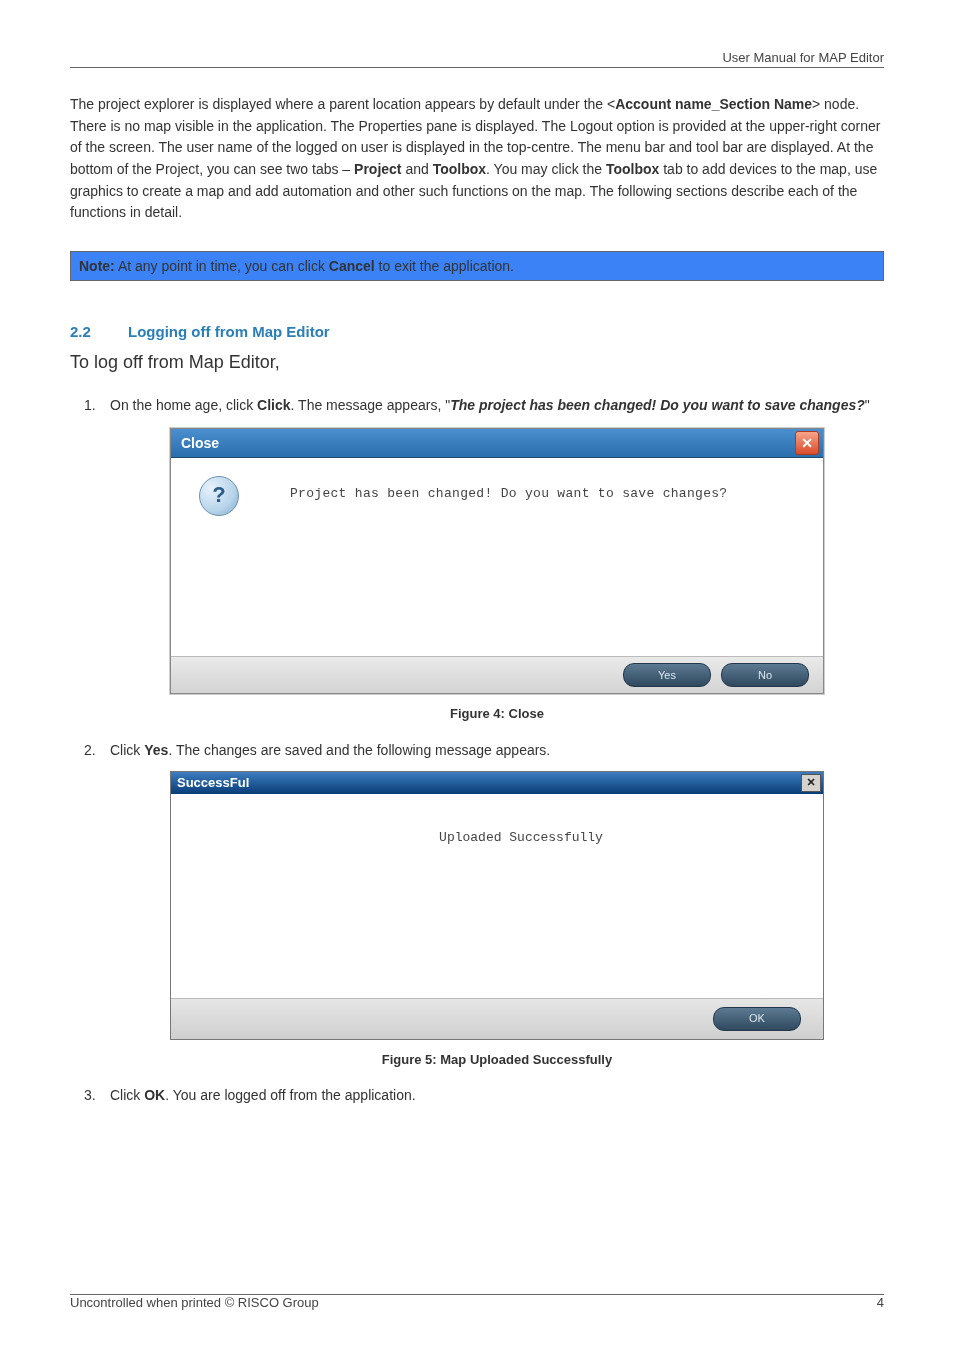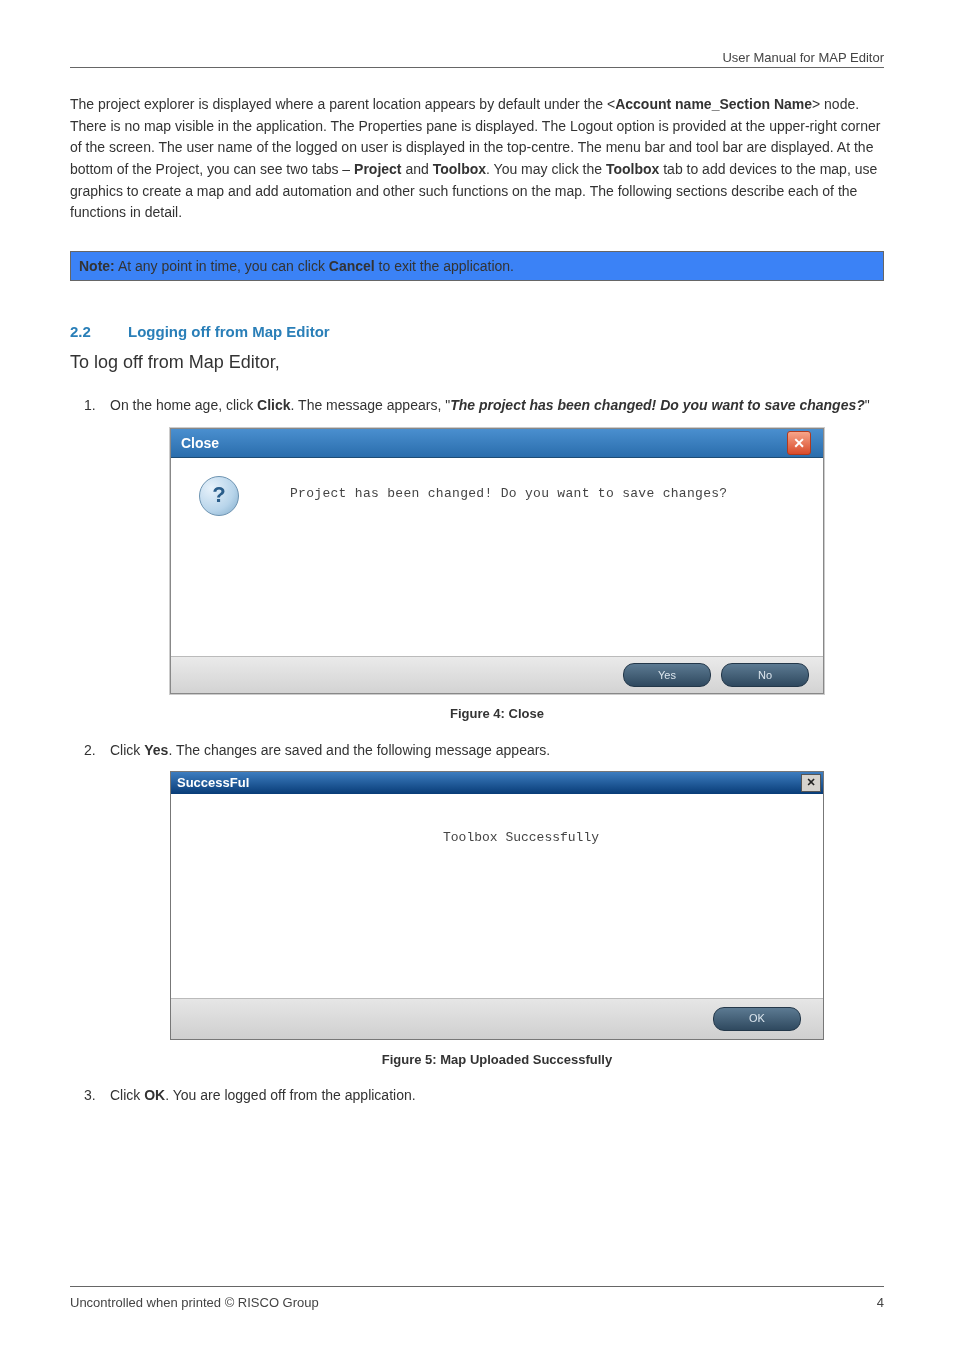--- a/index.html
+++ b/index.html
@@ -79,21 +79,21 @@
   }
   .dlg1-title {
     height: 28px;
     background: linear-gradient(#4a8fcf, #2a6dac);
     color: #fff;
     font-weight: bold;
     font-size: 14px;
     display: flex;
     align-items: center;
     justify-content: space-between;
-    padding: 0 12px 0 10px;
+    padding: 0 4px 0 10px;
     border-bottom: 1px solid #1d4c75;
   }
   .close-x {
     width: 22px; height: 22px;
     background: linear-gradient(#f7a58a, #d84b2b);
     border: 1px solid #b03a1e;
     border-radius: 3px;
     display: flex; align-items: center; justify-content: center;
     color: #fff; font-weight: bold; font-size: 14px;
   }
@@ -194,21 +194,21 @@
     padding-right: 22px;
   }
 
   .footer-area {
     margin-top: auto;
     border-top: 1px solid #666;
     display: flex;
     justify-content: space-between;
     font-size: 13px;
     color: #444;
-    padding-top: 8px;
+    padding-top: 0;
   }
 </style>
 </head>
 <body>
 
 <div class="page">
 
   <div class="header-area">
     <span>User Manual for MAP Editor</span>
   </div>
@@ -251,21 +251,21 @@
 
     <li>
       <span>Click </span><span class="bold">Yes</span><span>. The changes are saved and the following message appears.</span>
 
       <div class="dlg2">
         <div class="dlg2-title">
           <span>SuccessFul</span>
           <div class="win-x">✕</div>
         </div>
         <div class="dlg2-body">
-          <div>Toolbox Successfully</div>
+          <div>Uploaded Successfully</div>
         </div>
         <div class="dlg2-footer">
           <div class="pill-btn">OK</div>
         </div>
       </div>
 
       <div class="caption">Figure 5: Map Uploaded Successfully</div>
     </li>
 
     <li>

